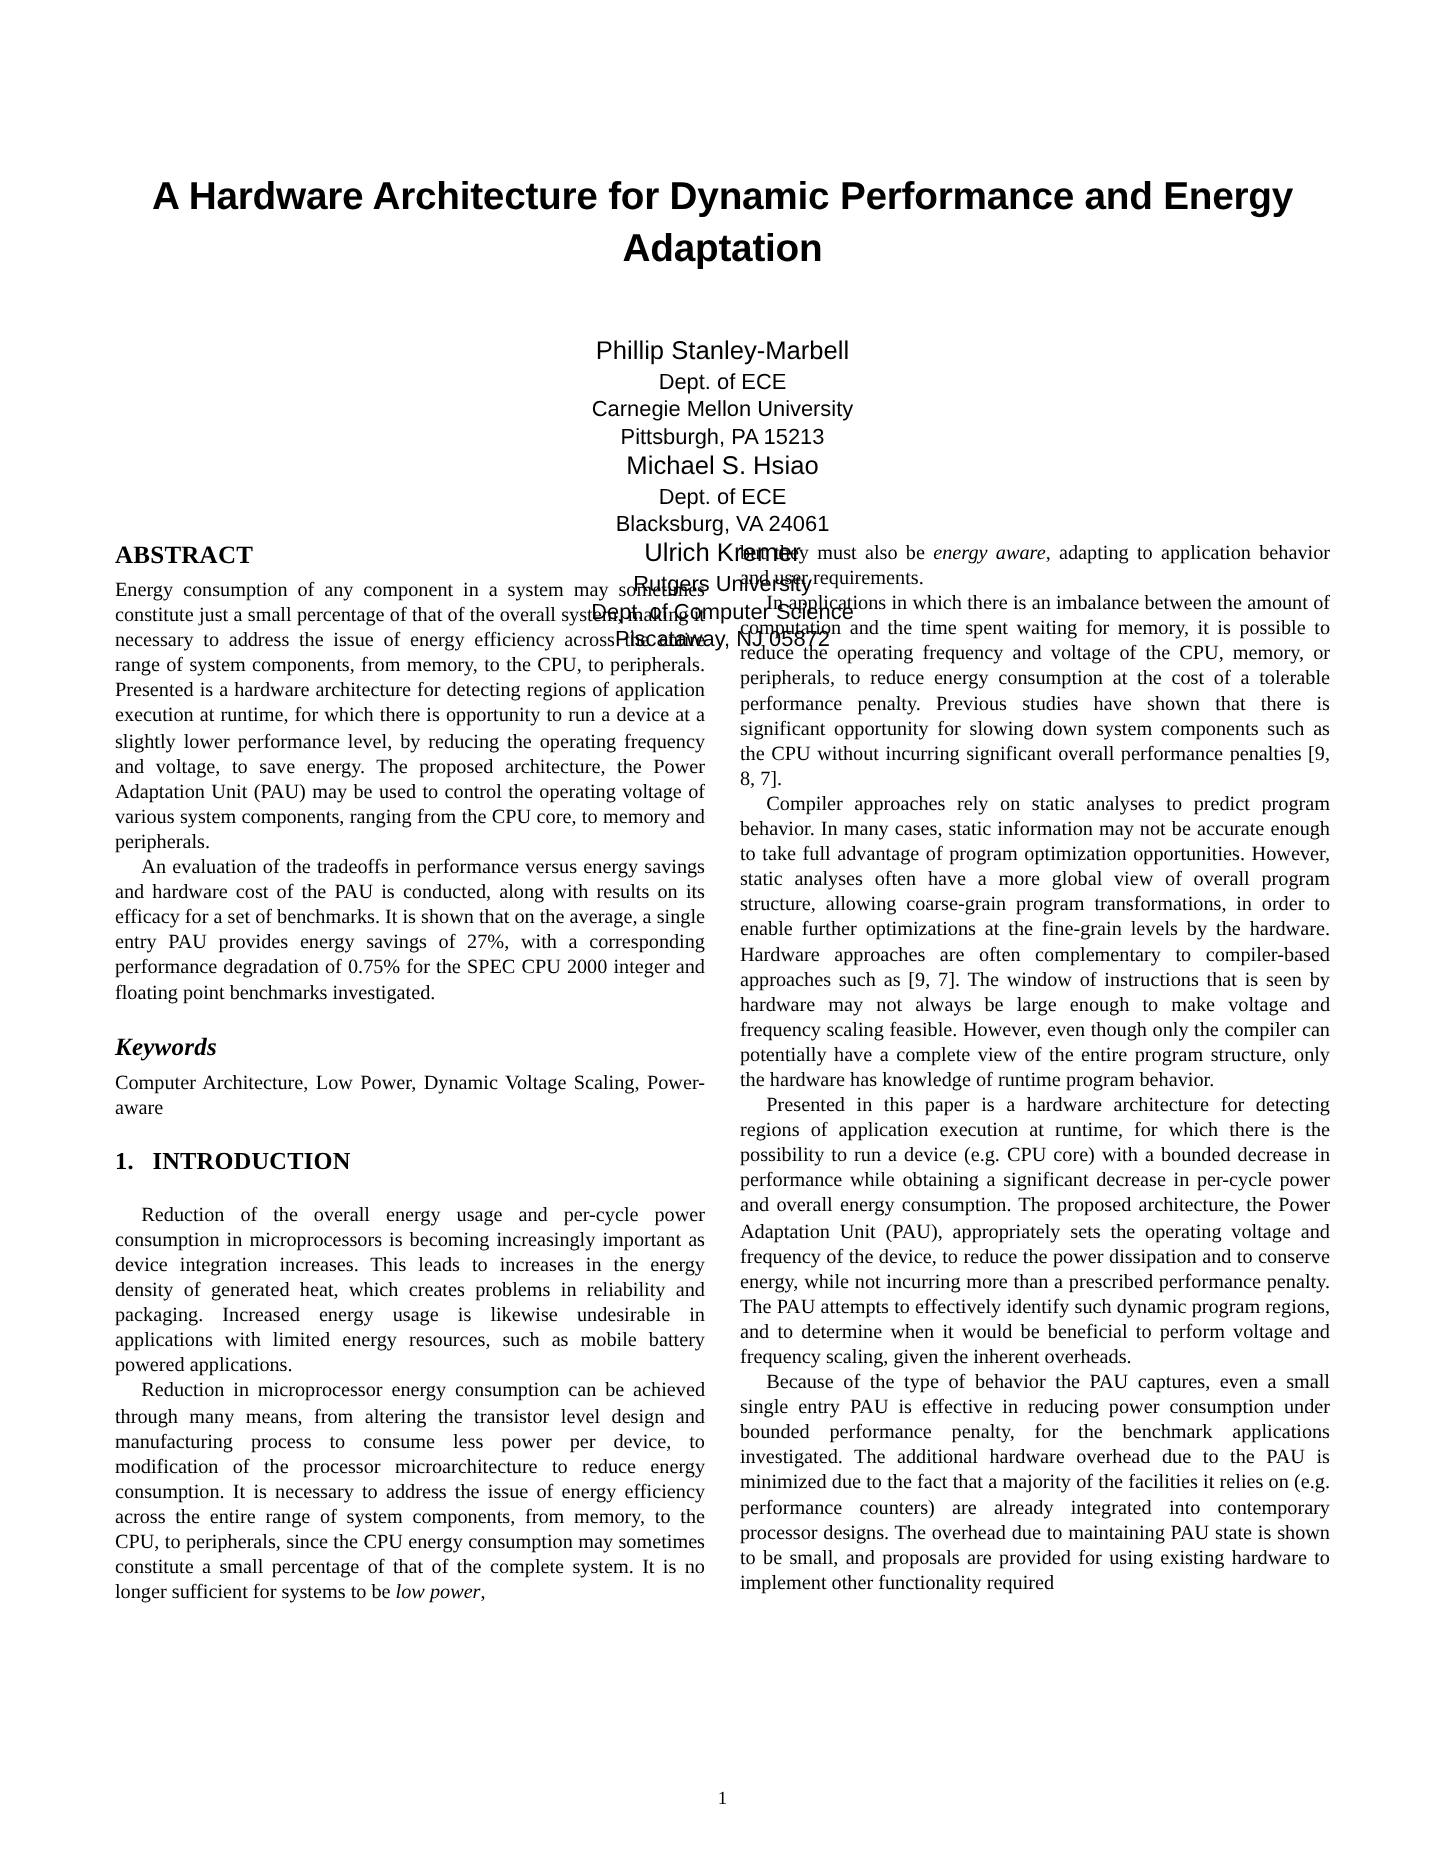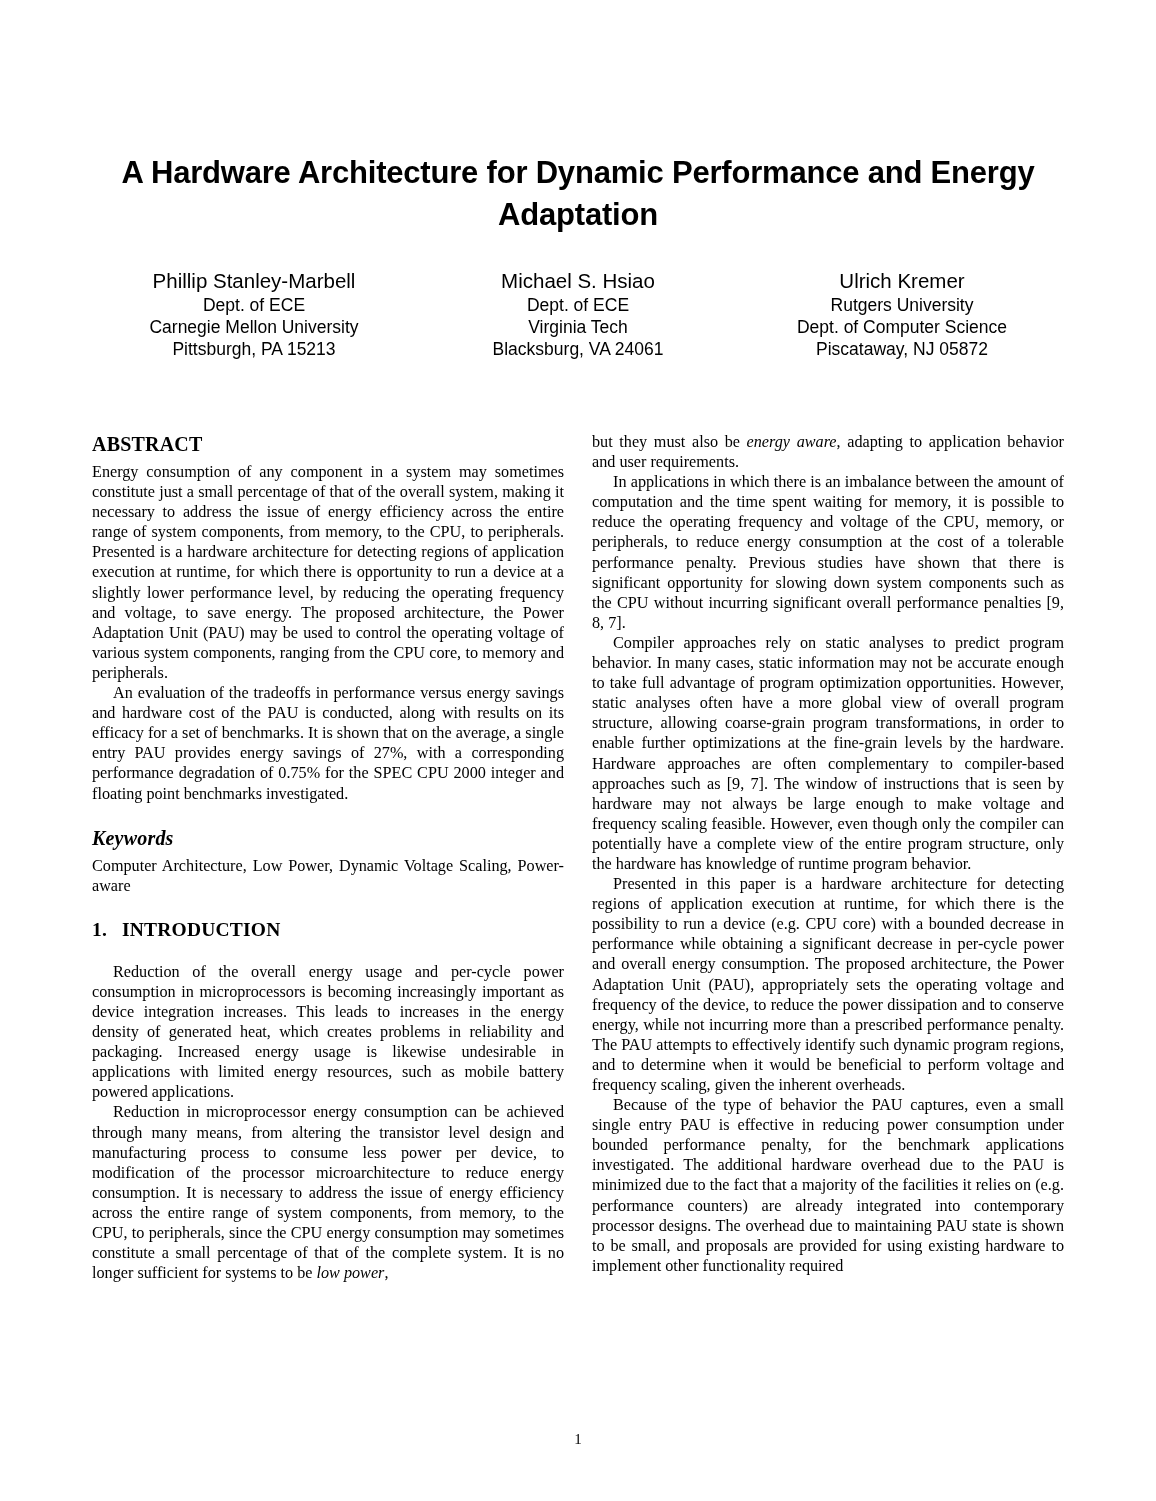--- a/index.html
+++ b/index.html
@@ -20,41 +20,41 @@
     position: absolute;
     left: 0; top: 0;
     width: 1156px;
     height: 1501px;
   }
 
   
   .title-block {
     position: absolute;
     left: 92px;
-    top: 152px;
+    top: 136px;
     width: 972px;
     text-align: center;
   }
   .paper-title {
     font-family: "Liberation Sans", "DejaVu Sans", sans-serif;
     font-weight: bold;
     font-size: 31px;
     line-height: 42px;
     letter-spacing: -0.2px;
     margin: 0;
   }
 
   
   .authors-row {
     position: absolute;
     left: 92px;
     top: 268px;
     width: 972px;
     display: flex;
-    flex-direction: row;
+    flex-direction: column;
     justify-content: space-between;
   }
   .author-block {
     flex: 1 1 0;
     text-align: center;
     font-family: "Liberation Sans", "DejaVu Sans", sans-serif;
     font-size: 17.5px;
     line-height: 22px;
   }
   .author-name {
@@ -143,21 +143,20 @@
     <div class="author-block">
       <span class="author-name">Phillip Stanley-Marbell</span>
       <span class="author-line">Dept. of ECE</span>
       <span class="author-line">Carnegie Mellon University</span>
       <span class="author-line">Pittsburgh, PA 15213</span>
     </div>
 
     <div class="author-block">
       <span class="author-name">Michael S. Hsiao</span>
       <span class="author-line">Dept. of ECE</span>
-      <span class="author-line">Virginia Tech</span>
       <span class="author-line">Blacksburg, VA 24061</span>
     </div>
 
     <div class="author-block">
       <span class="author-name">Ulrich Kremer</span>
       <span class="author-line">Rutgers University</span>
       <span class="author-line">Dept. of Computer Science</span>
       <span class="author-line">Piscataway, NJ 05872</span>
     </div>
 

